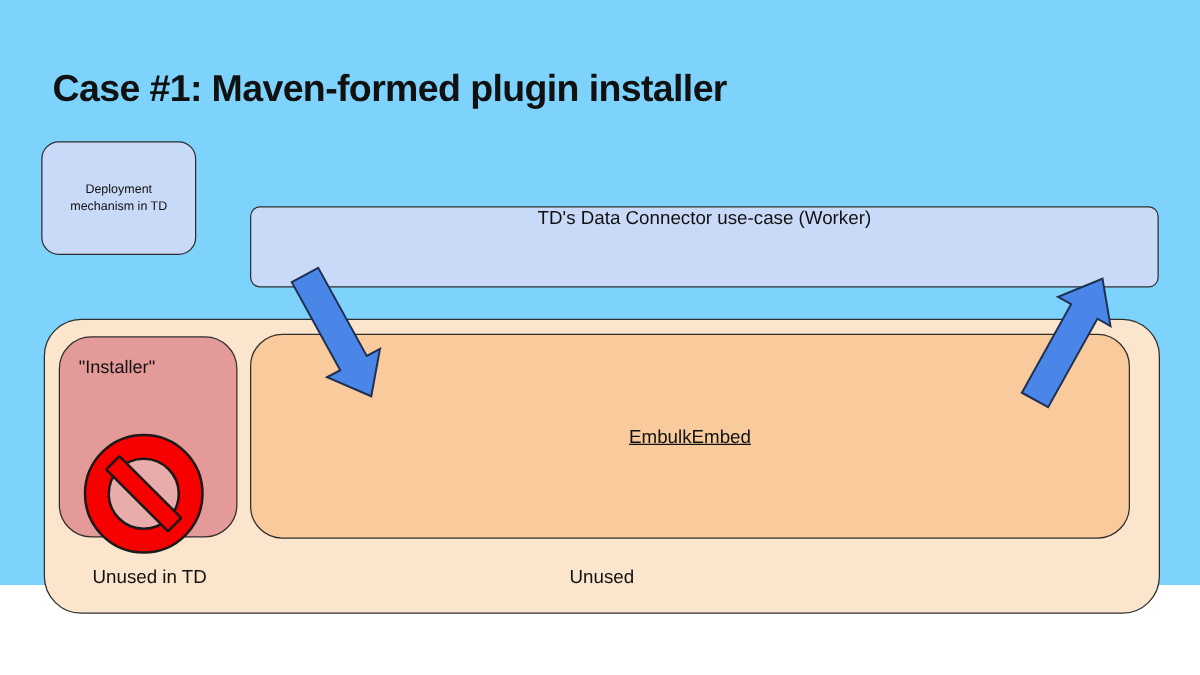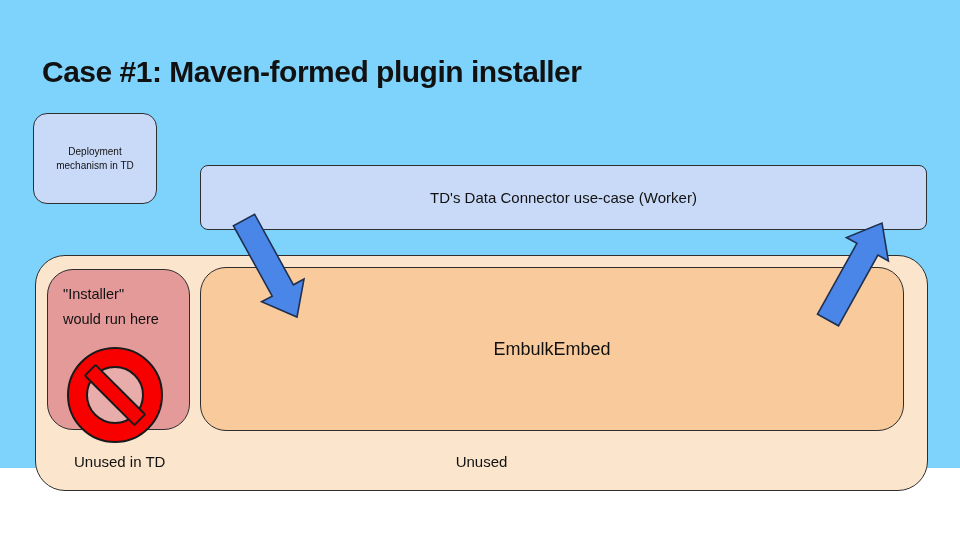--- a/index.html
+++ b/index.html
@@ -52,21 +52,20 @@
   }
 
   .connector-box {
     left: 200px;
     top: 165px;
     width: 727px;
     height: 65px;
     border-radius: 8px;
     background: var(--box_blue, #c9daf8);
     display: flex;
-    align-items: center;
     justify-content: center;
     font-size: 15px;
   }
 
   .embulk-box {
     left: 35px;
     top: 255px;
     width: 893px;
     height: 236px;
     border-radius: 30px;
@@ -76,21 +75,22 @@
   .embed-box {
     left: 200px;
     top: 267px;
     width: 704px;
     height: 164px;
     border-radius: 26px;
     background: var(--box_orange, #f9cb9c);
     display: flex;
     align-items: center;
     justify-content: center;
-    font-size: 18px;
+    font-size: 15px;
+    text-decoration: underline;
   }
 
   .installer-box {
     left: 47px;
     top: 269px;
     width: 143px;
     height: 161px;
     border-radius: 26px;
     background: var(--box_pink, #e59a9a);
     font-size: 14.5px;
@@ -143,21 +143,20 @@
   </div>
 
   <div class="abs box embulk-box"></div>
 
   <div class="abs box embed-box">
     <span>EmbulkEmbed</span>
   </div>
 
   <div class="abs box installer-box">
     <div>"Installer"</div>
-    <div>would run here</div>
   </div>
 
   <div class="abs label-unused">Unused in TD</div>
 
   <div class="abs label-embulk">Unused</div>
 
   <svg class="abs no-entry-svg" viewBox="0 0 114 114" xmlns="http://www.w3.org/2000/svg">
     <circle cx="57" cy="57" r="47" fill="var(--no_entry_red, #f90000)" stroke="#1a1a1a" stroke-width="2"></circle>
     <circle cx="57" cy="57" r="28" fill="var(--no_entry_inner_pink, #e8acaa)" stroke="#1a1a1a" stroke-width="2"></circle>
     <rect x="22" y="49.5" width="70" height="15" rx="1" transform="rotate(45 57 57)" fill="var(--no_entry_red, #f90000)" stroke="#1a1a1a" stroke-width="2"></rect>

